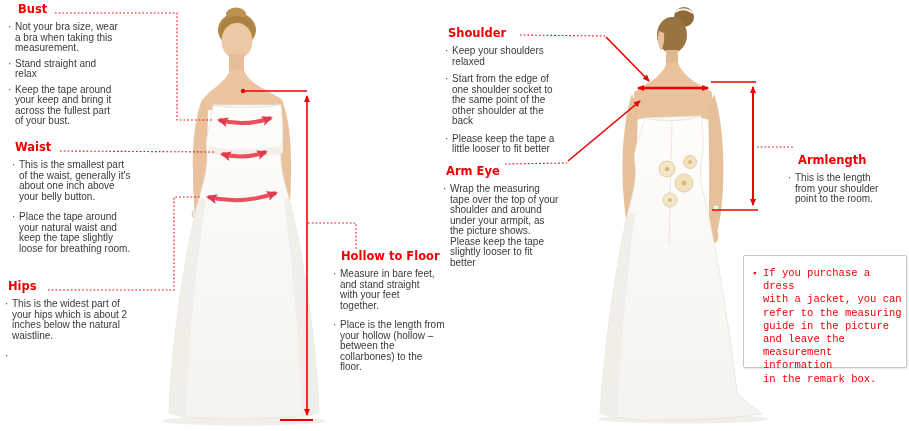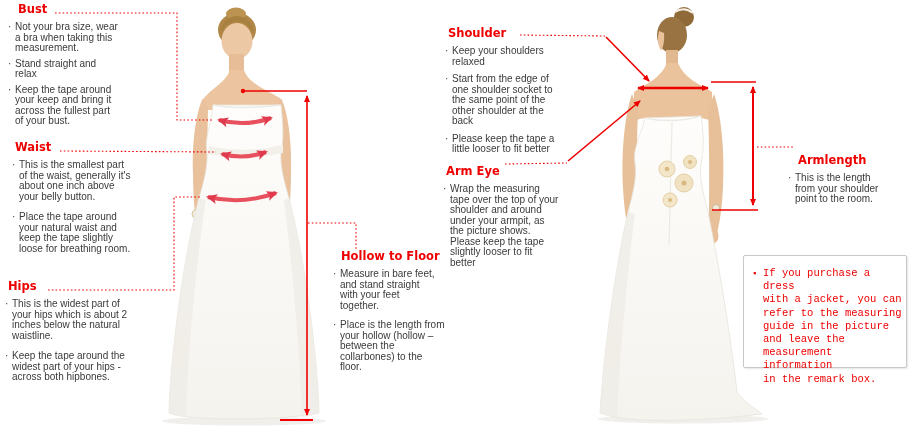--- a/index.html
+++ b/index.html
@@ -169,23 +169,20 @@
     <h3 class="sec-title t-ml3">Hips</h3>
     <div class="bullet">
       <span class="b-dot">·</span>
       <span class="b-text">This is the widest part of
 your hips which is about 2
 inches below the natural
 waistline.</span>
     </div>
     <div class="bullet" style="margin-top:10px;">
       <span class="b-dot">·</span>
-      <span class="b-text">Keep the tape around the
-widest part of your hips -
-across both hipbones.</span>
     </div>
   </div>
 
   <div class="sec" style="left:310px;top:249px;width:145px;margin-left:23px;">
     <h3 class="sec-title t-ml8">Hollow to Floor</h3>
     <div class="bullet">
       <span class="b-dot">·</span>
       <span class="b-text">Measure in bare feet,
 and stand straight
 with your feet

